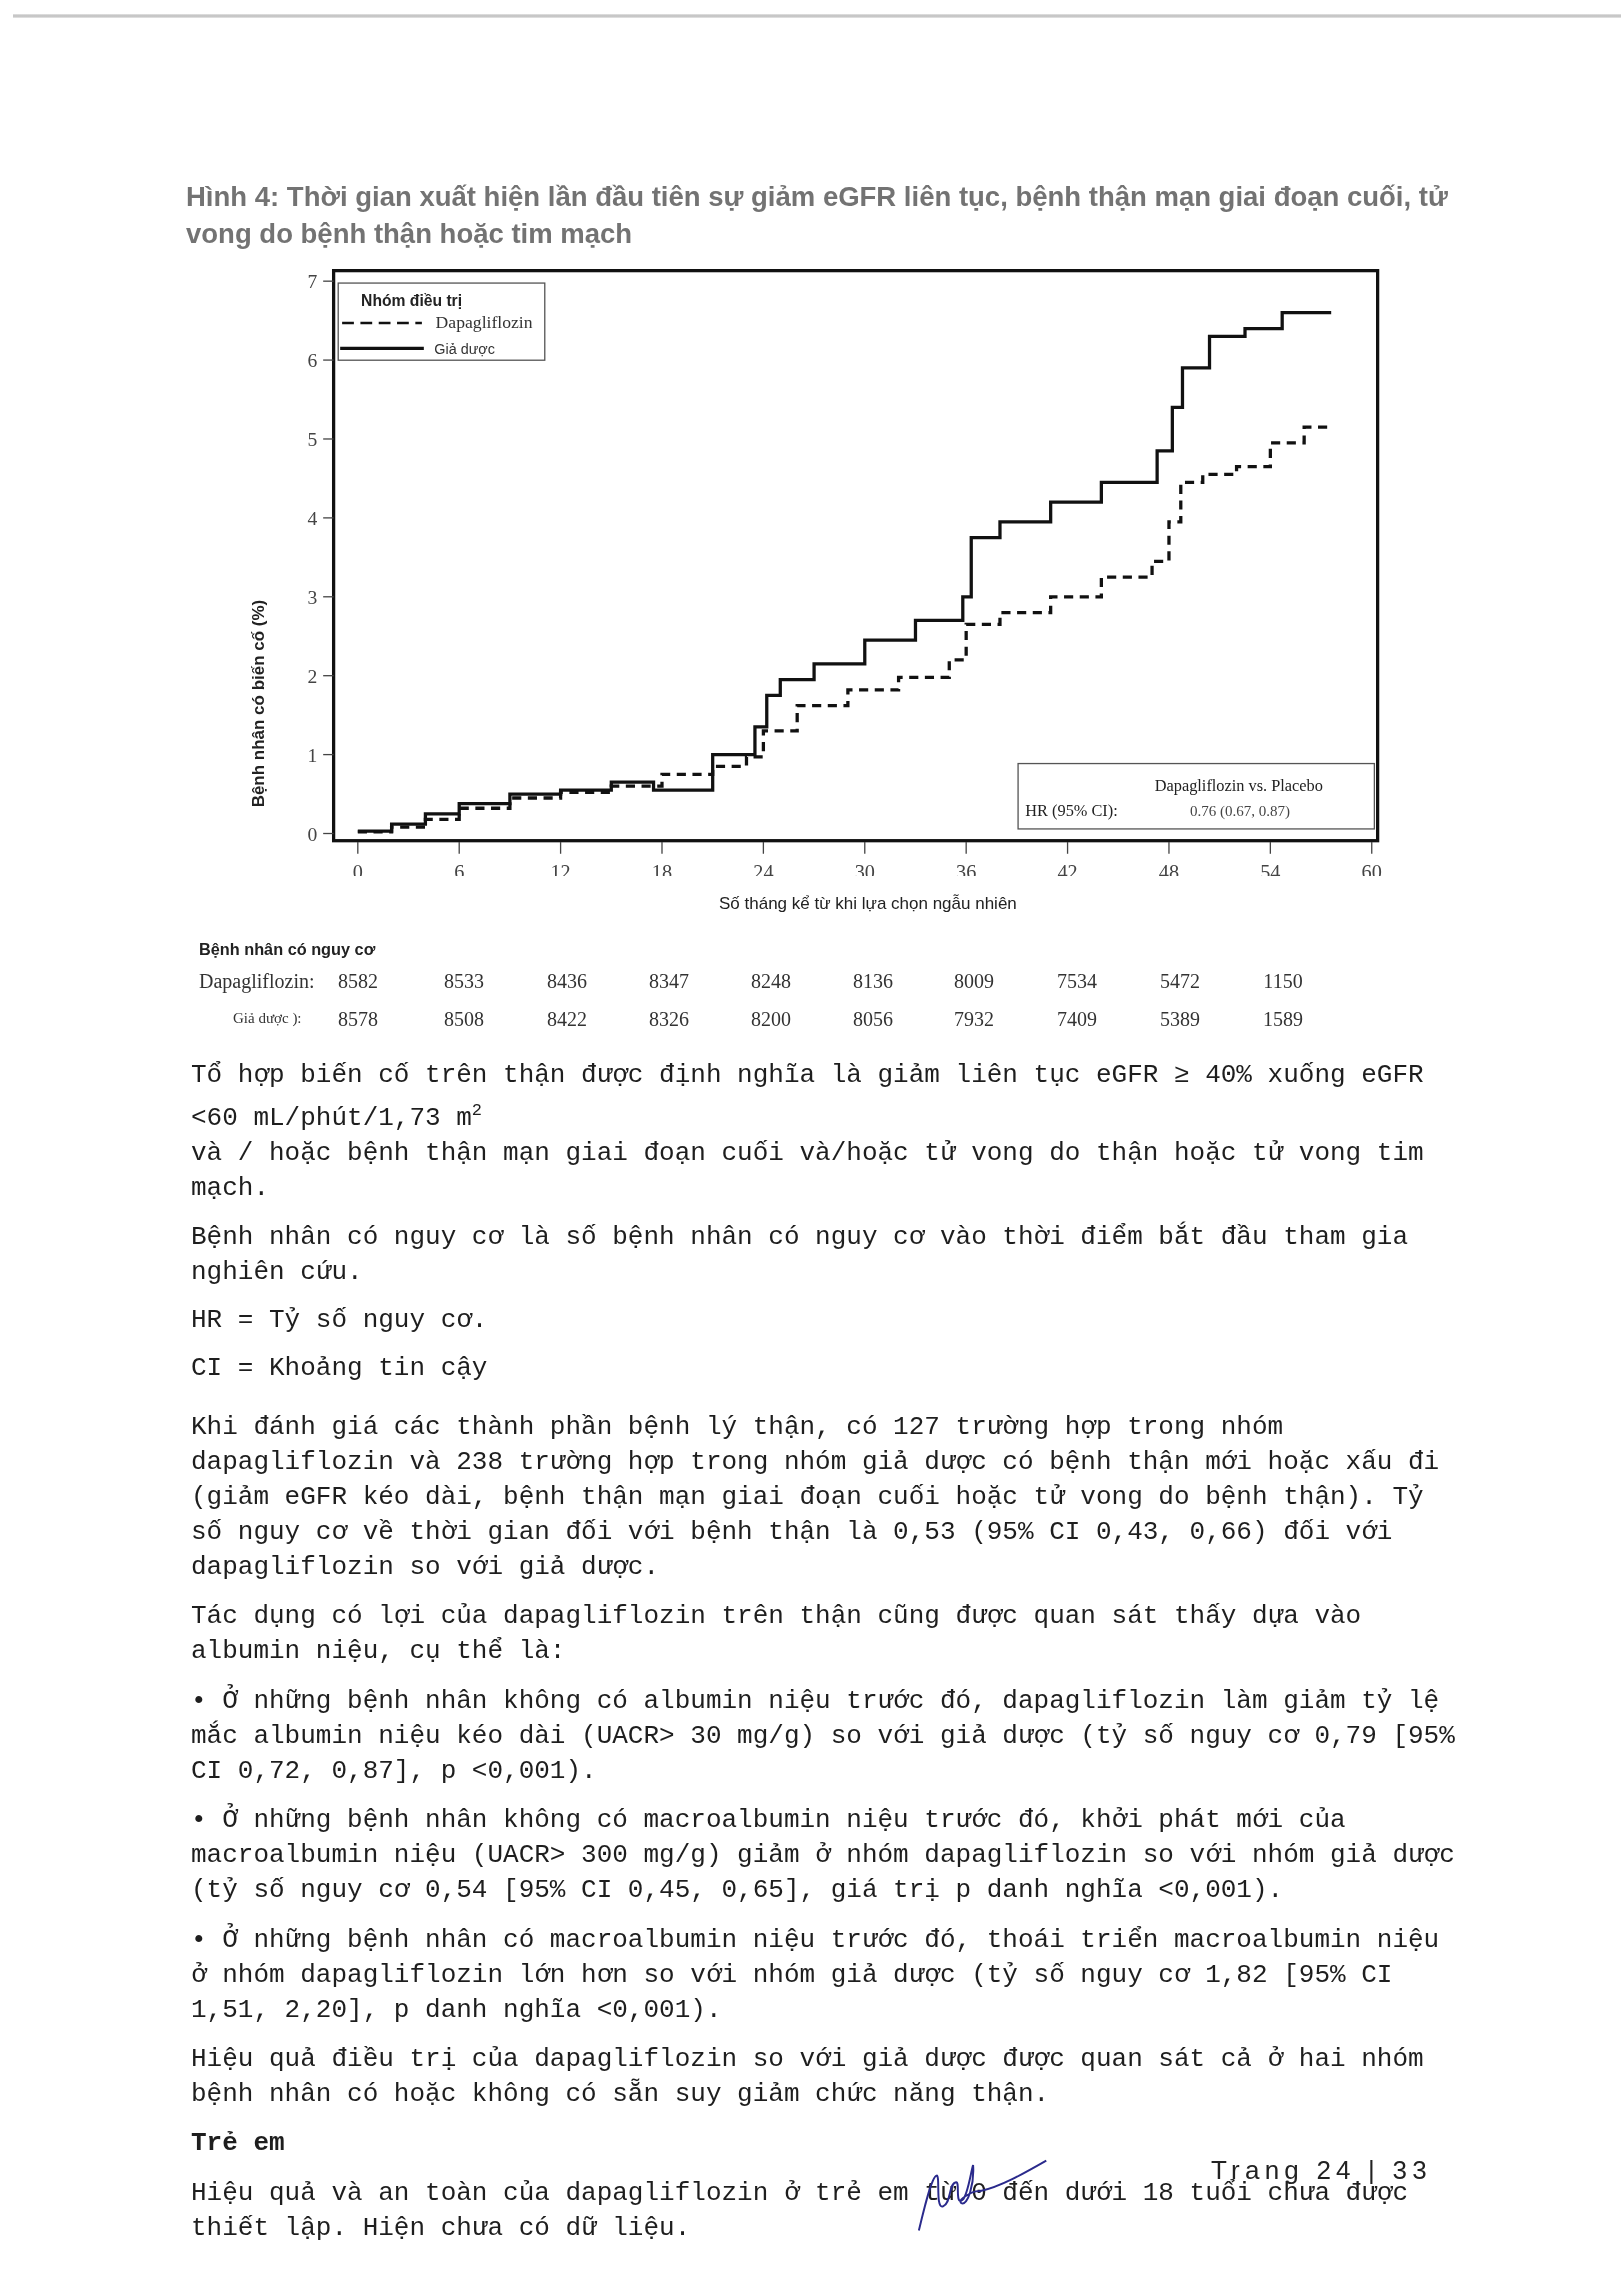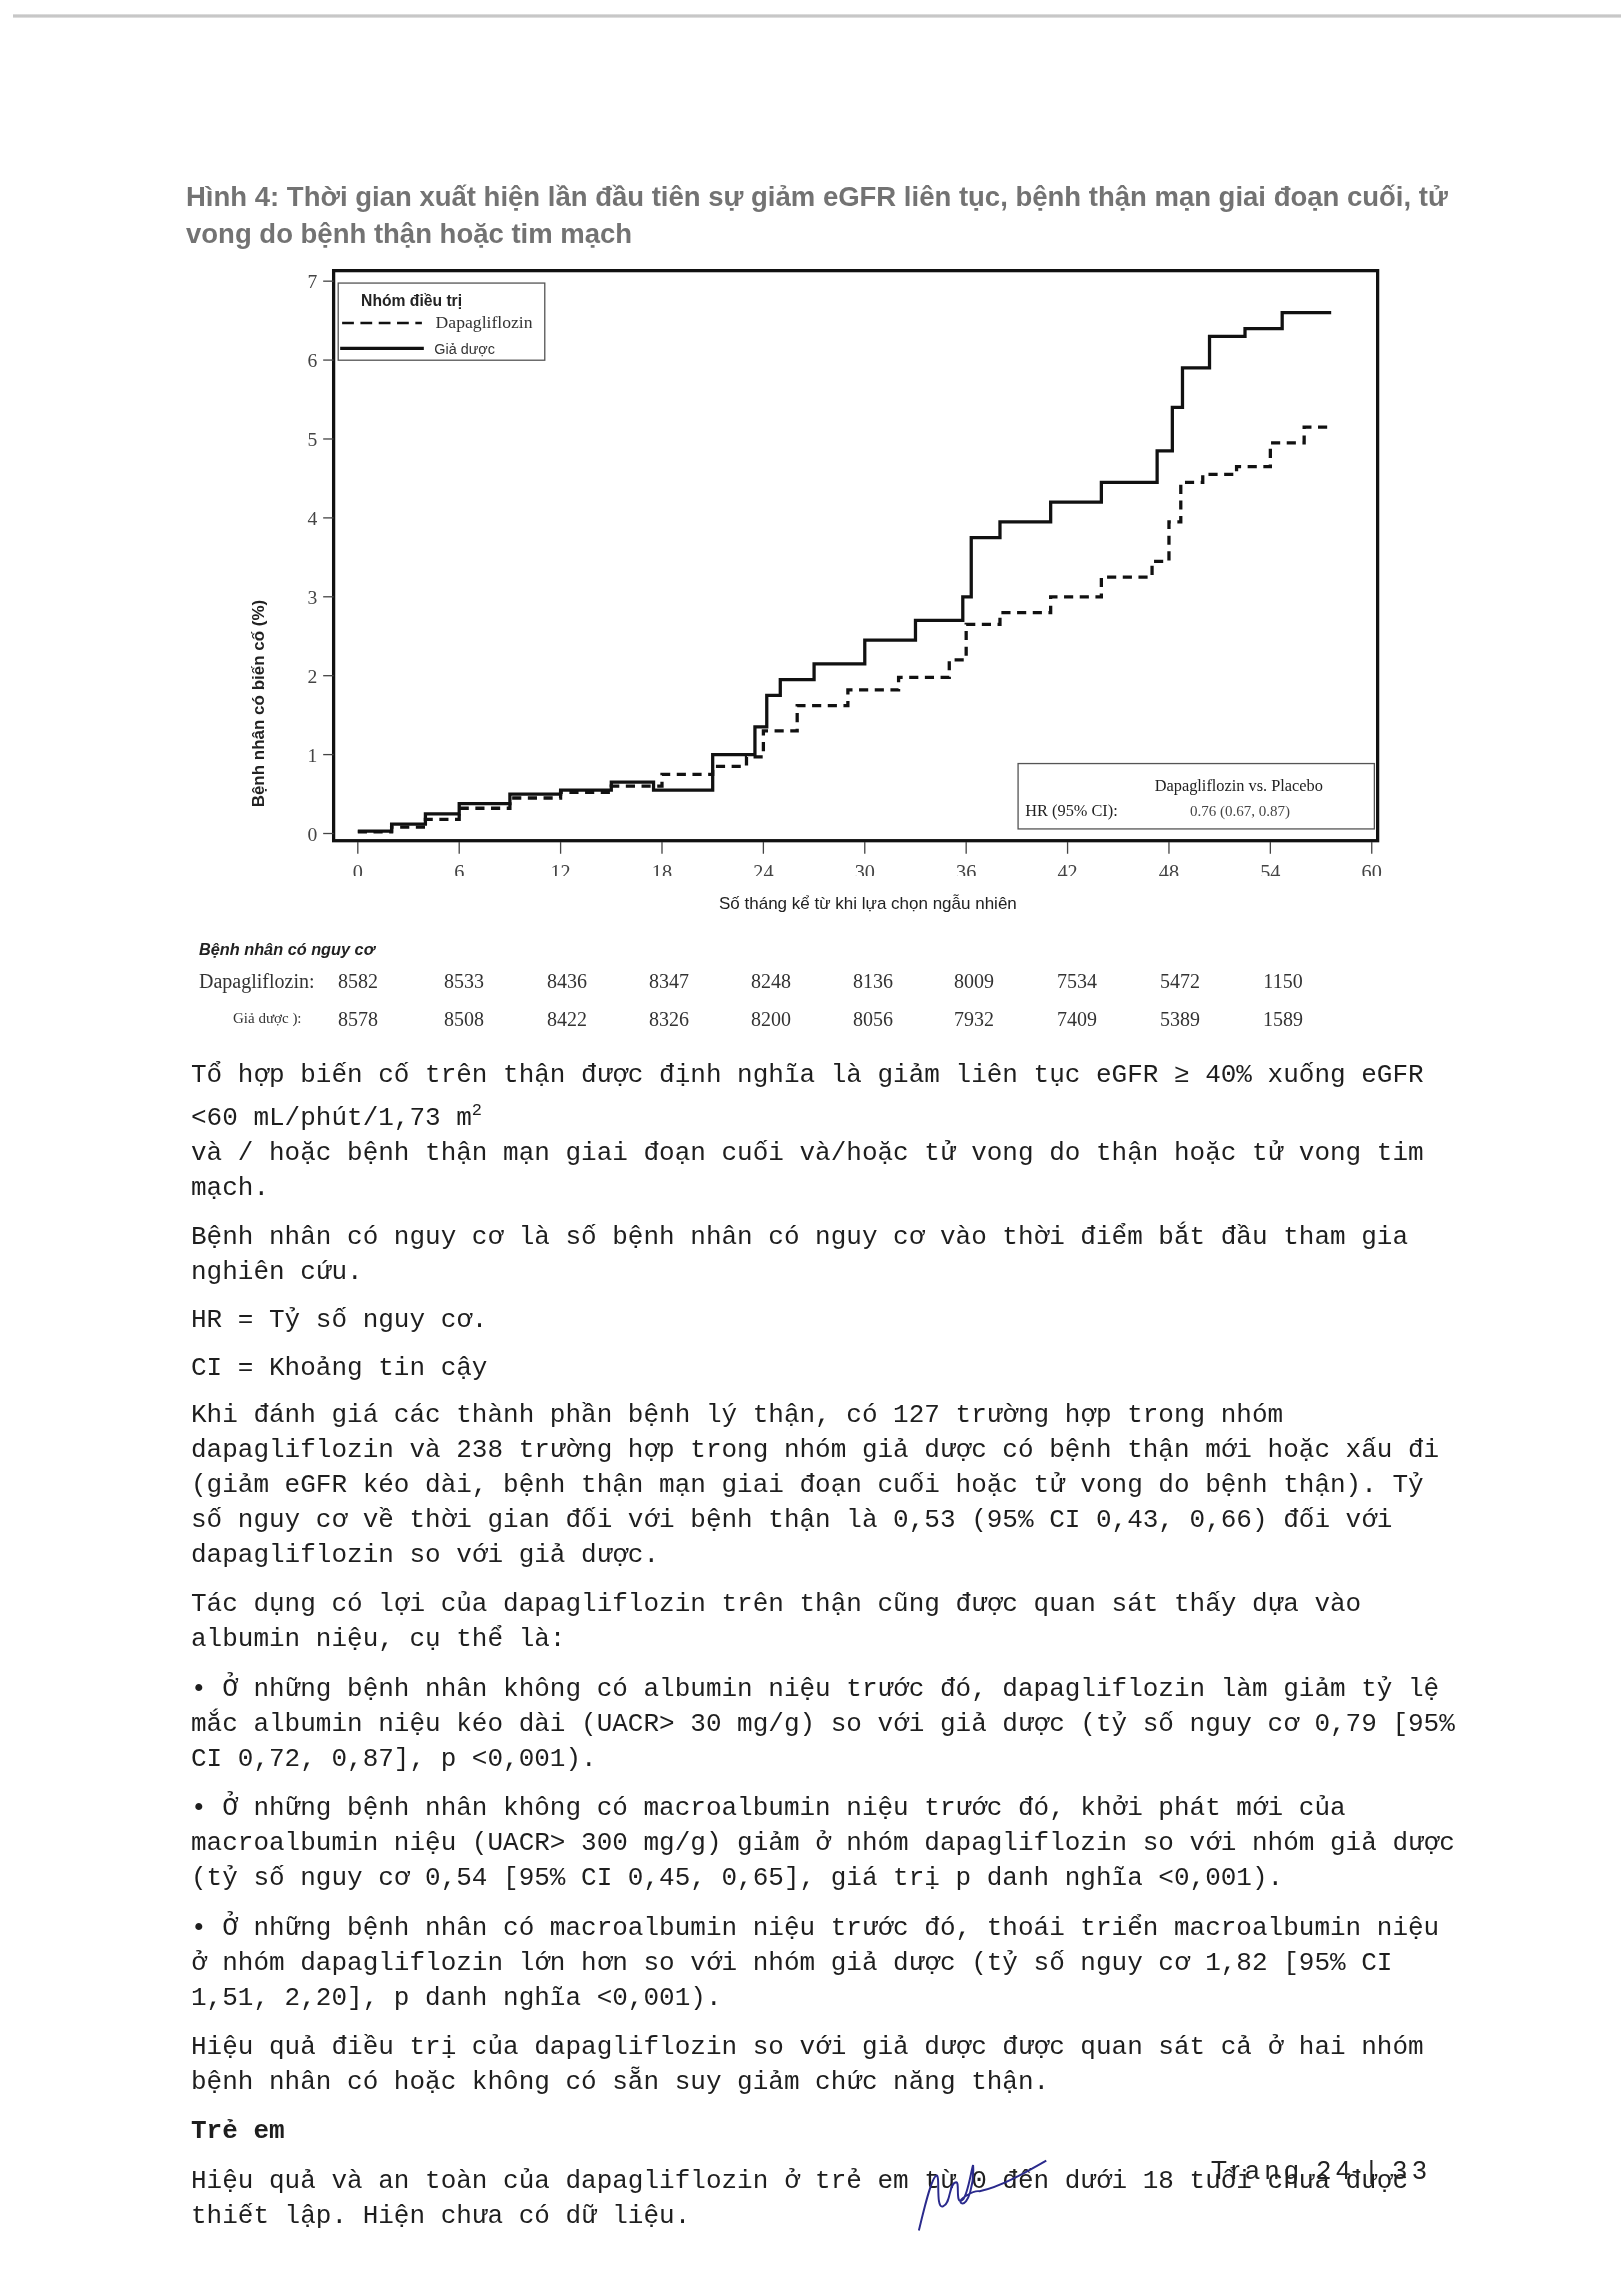--- a/index.html
+++ b/index.html
@@ -3,21 +3,21 @@
 <meta charset="utf-8">
 <style>
   html, body { margin: 0; padding: 0; background: #ffffff; }
   body { width: 1623px; height: 2295px; position: relative; overflow: hidden; color: #1a1a1a; }
   .top-rule { position: absolute; left: 13px; top: 14.4px; width: 1608px; height: 3.9px; background: linear-gradient(#e4e4e4, #bdbdbd, #e8e8e8); }
   .fig-title { position: absolute; left: 186px; top: 178px; width: 1308px; font-family: "Liberation Sans", sans-serif; font-weight: bold; font-size: 27.5px; line-height: 37px; color: #737373; }
   .chart-svg { position: absolute; left: 0; top: 0; }
   .svg-serif { font-family: "Liberation Serif", serif; }
   .svg-sans { font-family: "Liberation Sans", sans-serif; }
   .axis-xlabel { position: absolute; left: 719px; top: 894px; font-family: "Liberation Sans", sans-serif; font-weight: normal; font-size: 17px; color: #222; }
-  .risk-title { position: absolute; left: 199px; top: 940px; font-family: "Liberation Sans", sans-serif; font-weight: bold; font-size: 16.3px; color: #222; font-style: italic; }
+  .risk-title { position: absolute; left: 199px; top: 940px; font-family: "Liberation Sans", sans-serif; font-weight: bold; font-size: 16.3px; color: #222; }
   .risk-row { position: absolute; left: 0; height: 26px; width: 1623px; font-family: "Liberation Serif", serif; font-size: 20px; color: #333; padding-left: 48px; }
   .risk-row .lbl { position: absolute; right: 1240px; white-space: nowrap; }
   .risk-row .lbl.sans { font-family: Liberation Serif, serif; font-size: 15px; }
   .risk-row .num { position: absolute; transform: translateX(-50%); }
   .body-text { position: absolute; left: 191px; width: 1275px; font-family: Liberation Mono, monospace; font-size: 26px; line-height: 35px; color: #1e1e1e; }
   .body-text p { margin: 0 0 14.4px 0; }
   .body-text sup { font-size: 17px; }
   .section-heading { font-weight: bold; }
   .footer-page { position: absolute; left: 1211px; top: 2155px; font-family: "Liberation Sans", sans-serif; font-size: 26px; letter-spacing: 5.2px; color: #222; }
   .signature { position: absolute; left: 896px; top: 2131px; }
@@ -132,21 +132,21 @@
   <span class="num" style="left:974px">7932</span>
   <span class="num" style="left:1077px">7409</span>
   <span class="num" style="left:1180px">5389</span>
   <span class="num" style="left:1283px">1589</span>
 </div>
 
 <div class="body-text" style="top:1058px">
   <p><span>Tổ hợp biến cố trên thận được định nghĩa là giảm liên tục eGFR ≥ 40% xuống eGFR &lt;60 mL/phút/1,73 m</span><sup>2</sup><br><span>và / hoặc bệnh thận mạn giai đoạn cuối và/hoặc tử vong do thận hoặc tử vong tim mạch.</span></p>
   <p style="margin-bottom:13px">Bệnh nhân có nguy cơ là số bệnh nhân có nguy cơ vào thời điểm bắt đầu tham gia nghiên cứu.</p>
   <p style="margin-bottom:13px">HR = Tỷ số nguy cơ.</p>
-  <p style="margin-bottom:12px">CI = Khoảng tin cậy</p>
+  <p style="margin-bottom:24px">CI = Khoảng tin cậy</p>
   <p>Khi đánh giá các thành phần bệnh lý thận, có 127 trường hợp trong nhóm dapagliflozin và 238 trường hợp trong nhóm giả dược có bệnh thận mới hoặc xấu đi (giảm eGFR kéo dài, bệnh thận mạn giai đoạn cuối hoặc tử vong do bệnh thận). Tỷ số nguy cơ về thời gian đối với bệnh thận là 0,53 (95% CI 0,43, 0,66) đối với dapagliflozin so với giả dược.</p>
   <p>Tác dụng có lợi của dapagliflozin trên thận cũng được quan sát thấy dựa vào albumin niệu, cụ thể là:</p>
   <p>• Ở những bệnh nhân không có albumin niệu trước đó, dapagliflozin làm giảm tỷ lệ mắc albumin niệu kéo dài (UACR&gt; 30 mg/g) so với giả dược (tỷ số nguy cơ 0,79 [95% CI 0,72, 0,87], p &lt;0,001).</p>
   <p>• Ở những bệnh nhân không có macroalbumin niệu trước đó, khởi phát mới của macroalbumin niệu (UACR&gt; 300 mg/g) giảm ở nhóm dapagliflozin so với nhóm giả dược (tỷ số nguy cơ 0,54 [95% CI 0,45, 0,65], giá trị p danh nghĩa &lt;0,001).</p>
   <p>• Ở những bệnh nhân có macroalbumin niệu trước đó, thoái triển macroalbumin niệu ở nhóm dapagliflozin lớn hơn so với nhóm giả dược (tỷ số nguy cơ 1,82 [95% CI 1,51, 2,20], p danh nghĩa &lt;0,001).</p>
   <p>Hiệu quả điều trị của dapagliflozin so với giả dược được quan sát cả ở hai nhóm bệnh nhân có hoặc không có sẵn suy giảm chức năng thận.</p>
   <p class="section-heading">Trẻ em</p>
   <p>Hiệu quả và an toàn của dapagliflozin ở trẻ em từ 0 đến dưới 18 tuổi chưa được thiết lập. Hiện chưa có dữ liệu.</p>
 </div>
 

